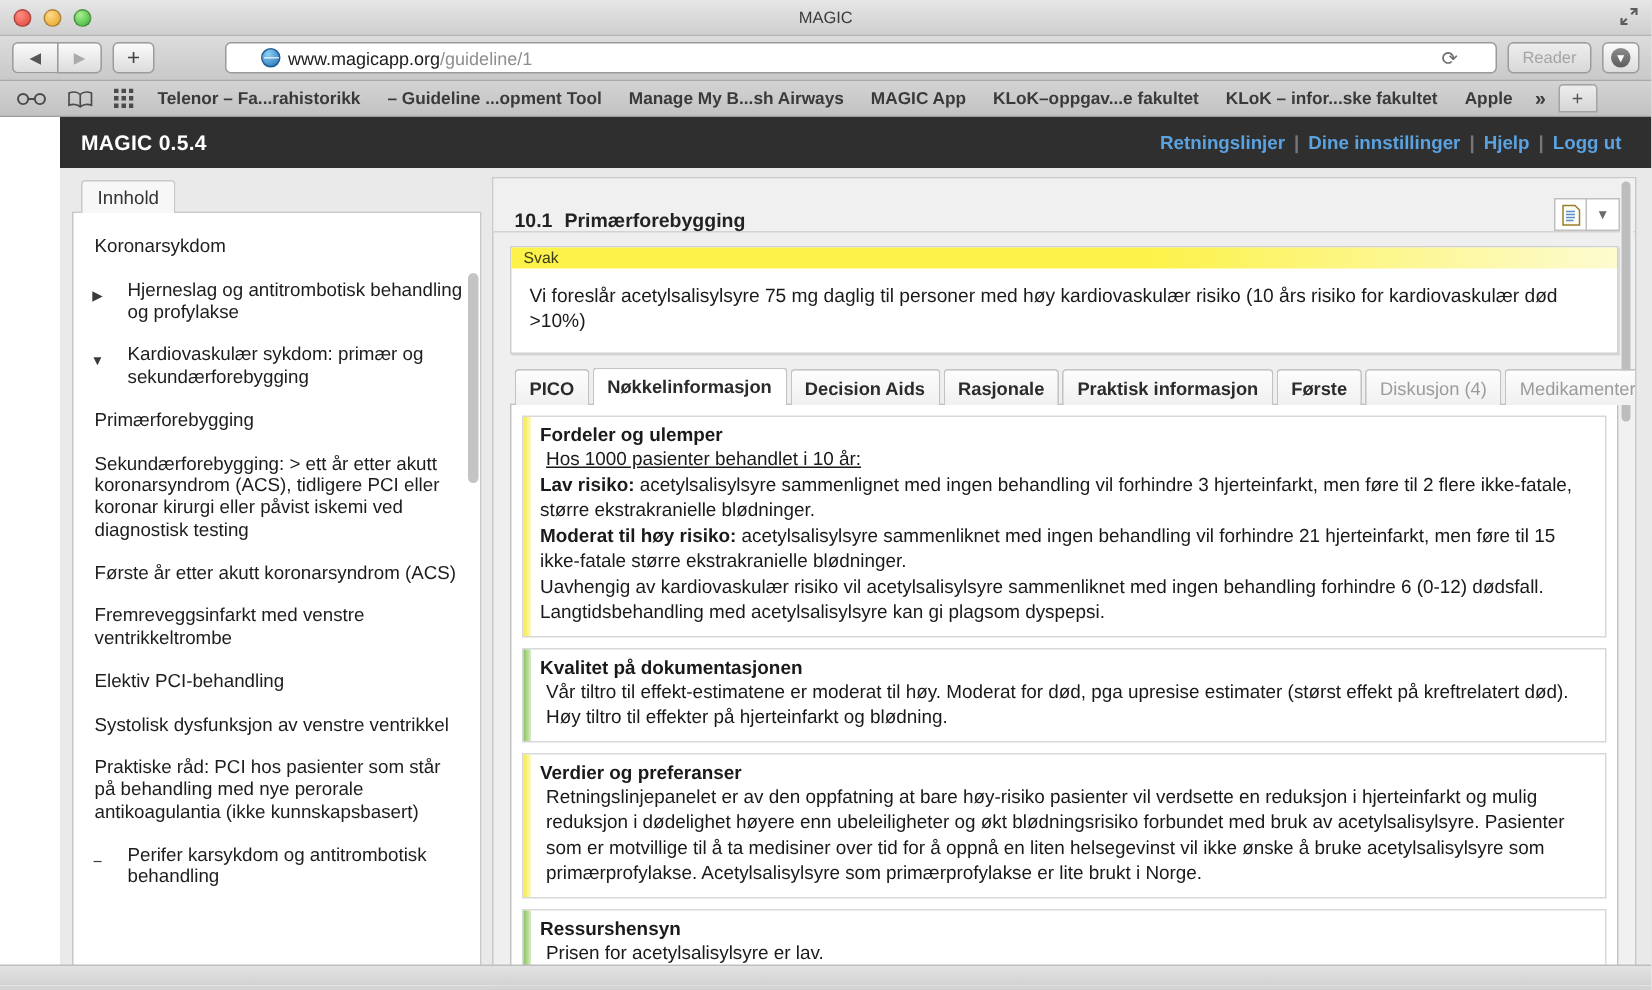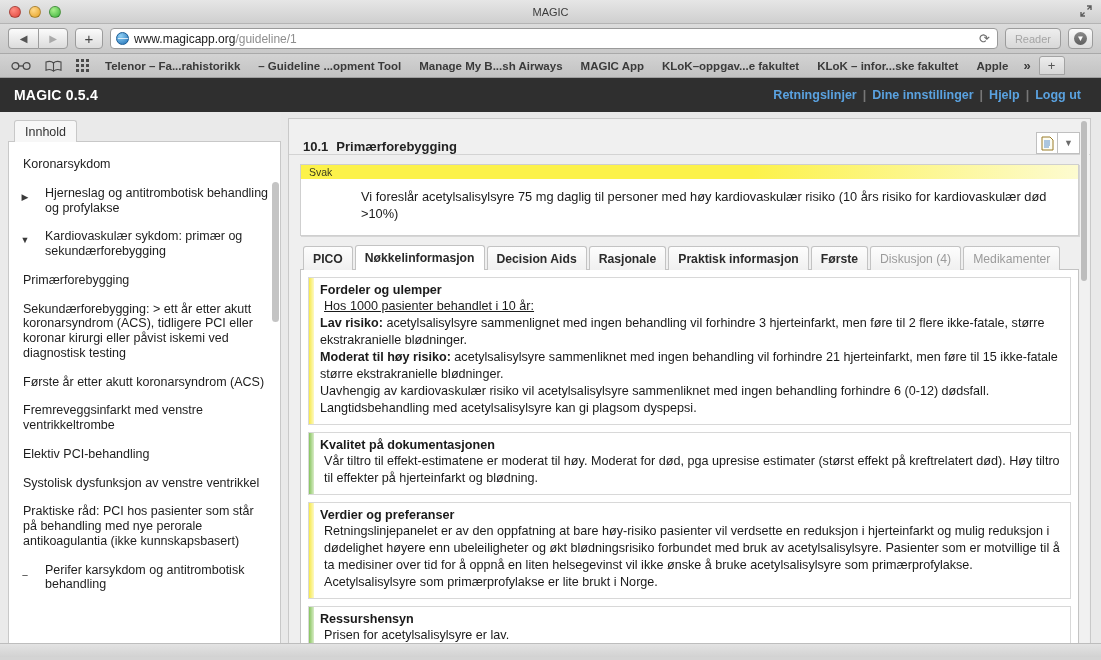--- a/index.html
+++ b/index.html
@@ -51,22 +51,23 @@
     border: 1px solid #9c9c9c;
     display: flex; align-items: center; justify-content: center;
     font-size: 10px; color: #555;
   }
   .tb-btn.left { border-radius: 4px 0 0 4px; border-right: none; }
   .tb-btn.right { border-radius: 0 4px 4px 0; color: #aaa; }
   .tb-btn.single { border-radius: 4px; min-width: 28px; font-size: 15px; color: #444; font-weight: 300;}
   .urlbar {
     flex: 1; height: 21px;
     background: #fff; border: 1px solid #9a9a9a; border-radius: 4px;
-    display: flex; align-items: center; padding: 0 5px; gap: 5px;
-    position: relative;
+    display: flex; align-items: center; padding: 0 23px; gap: 5px;
+    position: relative;
+    margin-left: 40px;
   }
   .globe {
     width: 13px; height: 13px; border-radius: 50%;
     background: radial-gradient(circle at 35% 28%, #8fd0f5, #1f6fb5);
     border: 1px solid #1b5d96; flex: none;
     position: relative; overflow: hidden;
   }
   .globe::after {
     content: ""; position: absolute; left: 1px; top: 5px;
     width: 10px; height: 1px; background: rgba(255,255,255,.75);
@@ -106,21 +107,21 @@
   .bm-more { padding: 0 6px; font-size: 13px; color: #3a3a3a; }
   .bm-plus {
     margin-left: 2px; width: 26px; height: 19px;
     background: linear-gradient(#ededed, #d6d6d6);
     border: 1px solid #a3a3a3; border-radius: 3px 3px 0 0;
     display: flex; align-items: center; justify-content: center;
     font-size: 13px; font-weight: 300; color: #555;
   }
 
   
-  #page { height: 579px; background: #fff; position: relative; overflow: hidden; }
+  #page { height: 579px; background: #fff; position: relative; overflow: hidden; padding-left: 40px; }
 
   .app-header {
     height: 34px; background: #2f2f2f;
     display: flex; align-items: center; padding: 0 14px;
     color: #fff;
   }
   .app-brand { font-size: 14px; font-weight: bold; letter-spacing: .2px; }
   .app-nav { margin-left: auto; display: flex; font-size: 12.5px; font-weight: bold; }
   .app-nav a { color: #5aa2e0; text-decoration: none; padding: 0 6px; }
   .app-nav .sep { color: #777; }
@@ -198,21 +199,21 @@
 
   .rec-box {
     background: #fff; border: 1px solid #cfcfcf;
     box-shadow: 1px 1px 0 rgba(0,0,0,.10);
     margin-bottom: 9px;
   }
   .rec-strength {
     background: linear-gradient(90deg, #fcf24a 0%, #fcf24a 58%, #fdfbd0 100%);
     font-size: 10.5px; color: #3b3b1c; padding: 1px 8px; font-weight: 500;
   }
-  .rec-text { padding: 10px 12px 12px 12px; font-size: 12.8px; color: #1a1a1a; line-height: 1.32; margin-left: 48px; }
+  .rec-text { padding: 10px 12px 12px 12px; font-size: 12.8px; color: #1a1a1a; line-height: 1.32; }
 
   .tabs { display: flex; align-items: flex-end; padding-left: 3px; }
   .tab {
     border: 1px solid #c3c3c3; border-bottom: none;
     background: linear-gradient(#fdfdfd, #f0f0f0);
     padding: 5px 9px 4px 9px;
     font-size: 12.2px; color: #2b2b2b; font-weight: bold;
     border-radius: 3px 3px 0 0; margin-right: 2px;
     position: relative; z-index: 1; white-space: nowrap;
   }

